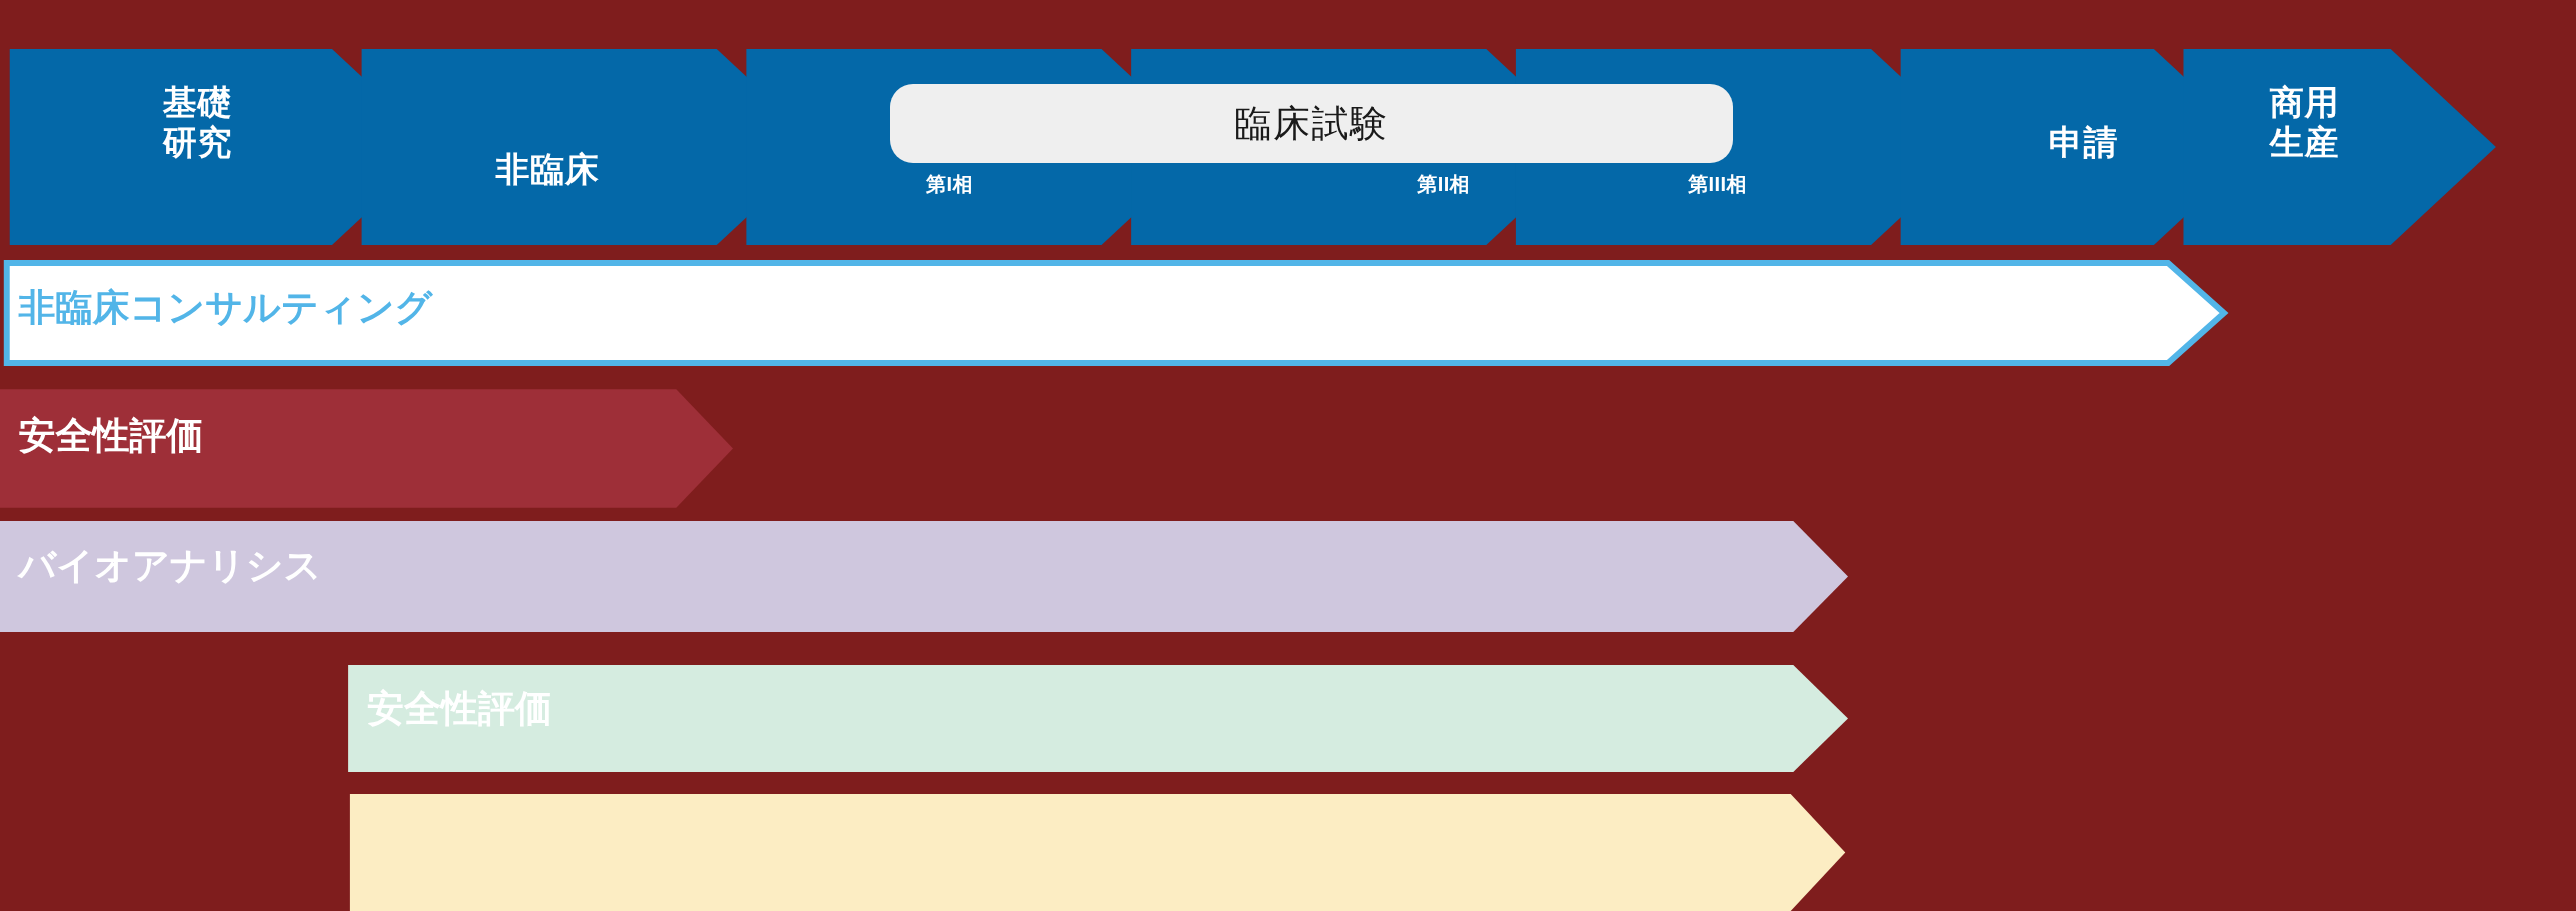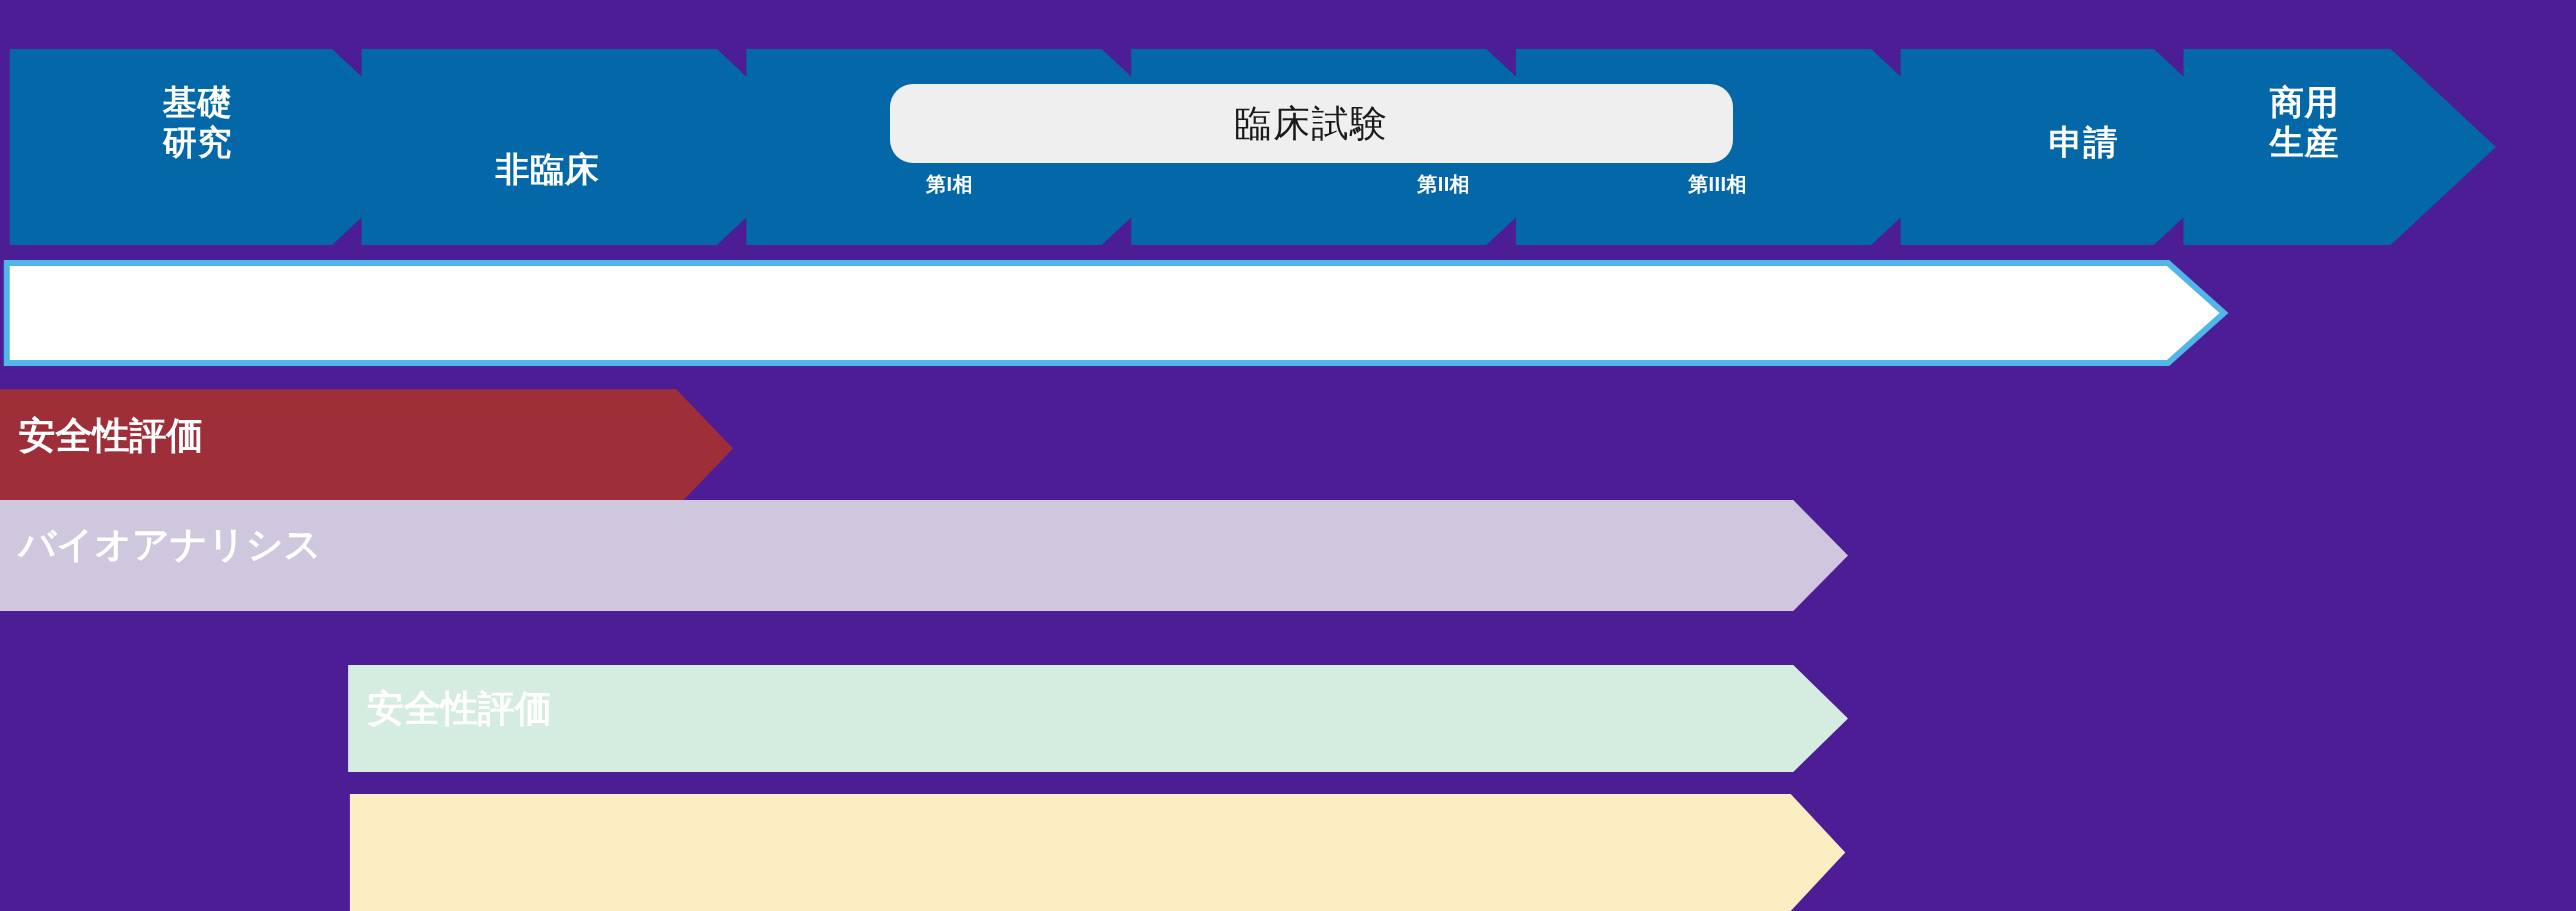--- a/index.html
+++ b/index.html
@@ -14,21 +14,21 @@
     width: 2576px;
     height: 912px;
     overflow: hidden;
     position: relative;
   }
 
   #stage {
     position: relative;
     width: 2576px;
     height: 912px;
-    background: #4c1d95;
+    background: #7f1d1d;
   }
 
   
   #phase-row {
     position: absolute;
     left: 0;
     top: 49px;
     width: 2576px;
     height: 196px;
   }
@@ -98,21 +98,21 @@
   }
 
   #bar-drugdisc { top: 389px; }
   #bar-drugdisc .bar-label {
     left: 18.5px;
     top: 28px;
     color: #ffffff;
     font-size: 37px;
   }
 
-  #bar-bioanalysis { top: 500px; }
+  #bar-bioanalysis { top: 521px; }
   #bar-bioanalysis .bar-label {
     left: 18.5px;
     top: 26px;
     color: #ffffff;
     font-size: 37px;
   }
 
   #bar-safety { top: 665px; }
   #bar-safety .bar-label {
     left: 367px;
@@ -170,20 +170,21 @@
 生産</div>
 
   <div id="clinical-banner">
     <span class="txt">臨床試験</span>
   </div>
 
   <div class="bar" id="bar-consulting">
     <svg viewBox="0 0 3400 164" width="2242" height="108" xmlns="http://www.w3.org/2000/svg">
       <polygon fill="#ffffff" stroke="#52b5e8" stroke-width="9" stroke-linejoin="miter" points="8,6 3290,6 3375,82 3290,158 8,158"></polygon>
     </svg>
+    <span class="bar-label">非臨床コンサルティング</span>
   </div>
 
   <div class="bar" id="bar-drugdisc">
     <svg viewBox="0 0 1200 180" width="791" height="119" xmlns="http://www.w3.org/2000/svg">
       <polygon fill="#9e2f38" points="0,0 1026,0 1112,90 1026,180 0,180"></polygon>
     </svg>
     <span class="bar-label">安全性評価</span>
   </div>
 
   <div class="bar" id="bar-bioanalysis">

